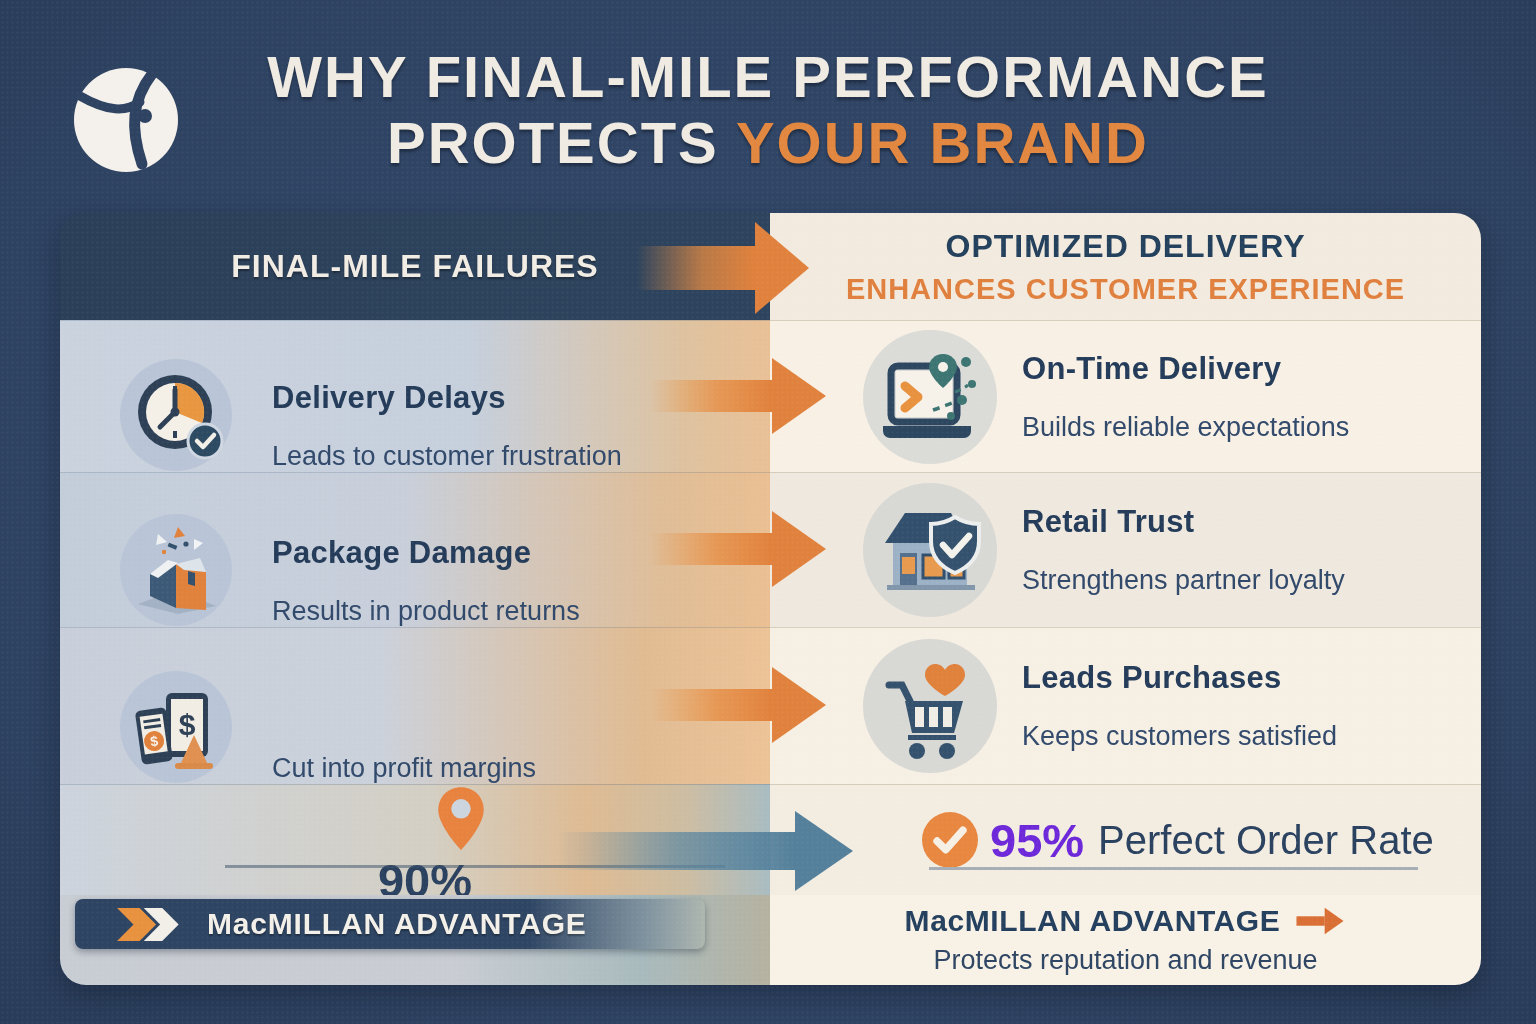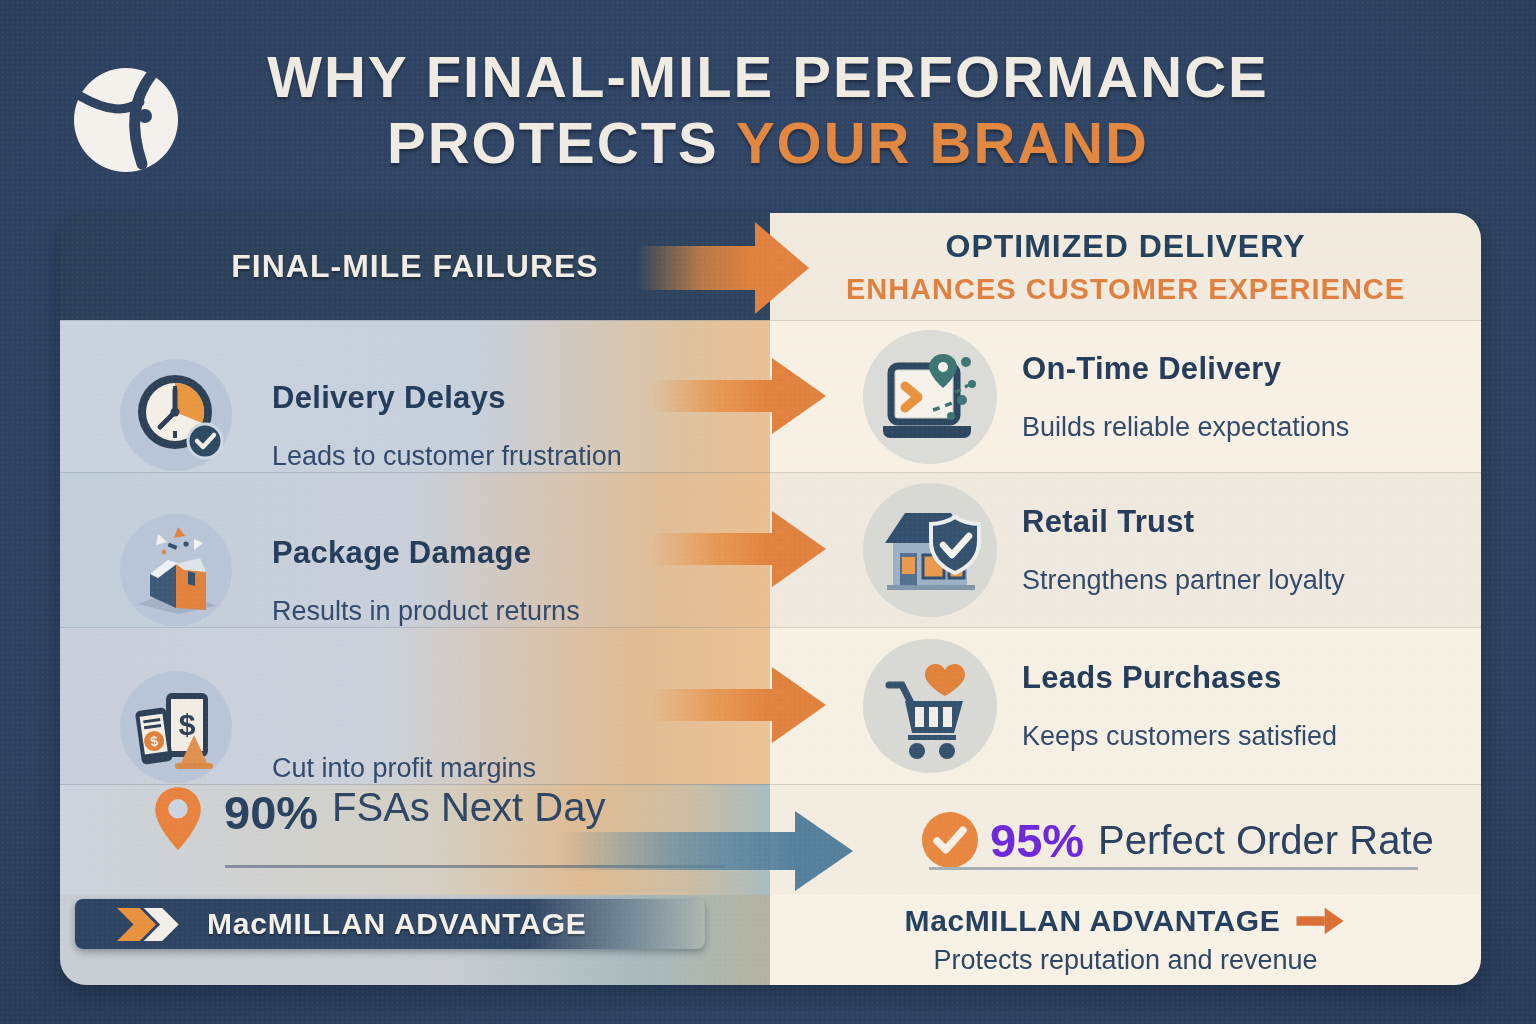--- a/index.html
+++ b/index.html
@@ -52,23 +52,24 @@
   
   .lrow2 { height:155px; background:linear-gradient(90deg,#c3cdda 0%,#c8cfdb 48%,#dfbd97 85%,#eabf92 100%); }
   .lrow3 { height:157px; background:linear-gradient(90deg,#c8cfda 0%,#cbd1db 45%,#e0bb92 82%,#ecc append) }
   .lrow3 { height:157px; background:linear-gradient(90deg,#c8cfda 0%,#cbd1db 45%,#e0bb92 82%,#ecc397 100%); }
   .licon { margin-left:60px; width:113px; height:113px; flex:0 0 auto; }
   .ltxt  { margin-left:39px; }
   .item-title { font-size:31px; font-weight:700; color:#243c59; letter-spacing:.3px; }
   .item-sub   { font-size:27px; color:#31496b; margin-top:25px; }
 
   .lstat {
-    height:111px; position:relative; display:flex; 
+    height:111px; position:relative; display:flex; align-items:center;
     border-top:1px solid rgba(70,95,125,.25);
     background:linear-gradient(90deg,#ccd3dd 0%,#d3cfc4 52%,#debb93 74%,#cdbda2 88%,#a9bcc1 100%);
+    flex-direction:column;
   }
   .lstat .pin { margin-left:92px; width:52px; height:68px; flex:0 0 auto; }
   .stat-value-l { margin-left:20px; font-size:47px; font-weight:700; color:#2a4160; }
   .stat-label-l { margin-left:14px; font-size:40px; color:#2e4663; }
   .l-underline { position:absolute; left:165px; top:80px; width:500px; height:3px; background:rgba(55,78,102,.5); }
 
   .lbanner-row {
     flex:1; position:relative;
     background:linear-gradient(90deg,#c8ccd3 0%,#c9cdd3 55%,#a8babd 82%,#b5b2a0 100%);
   }

